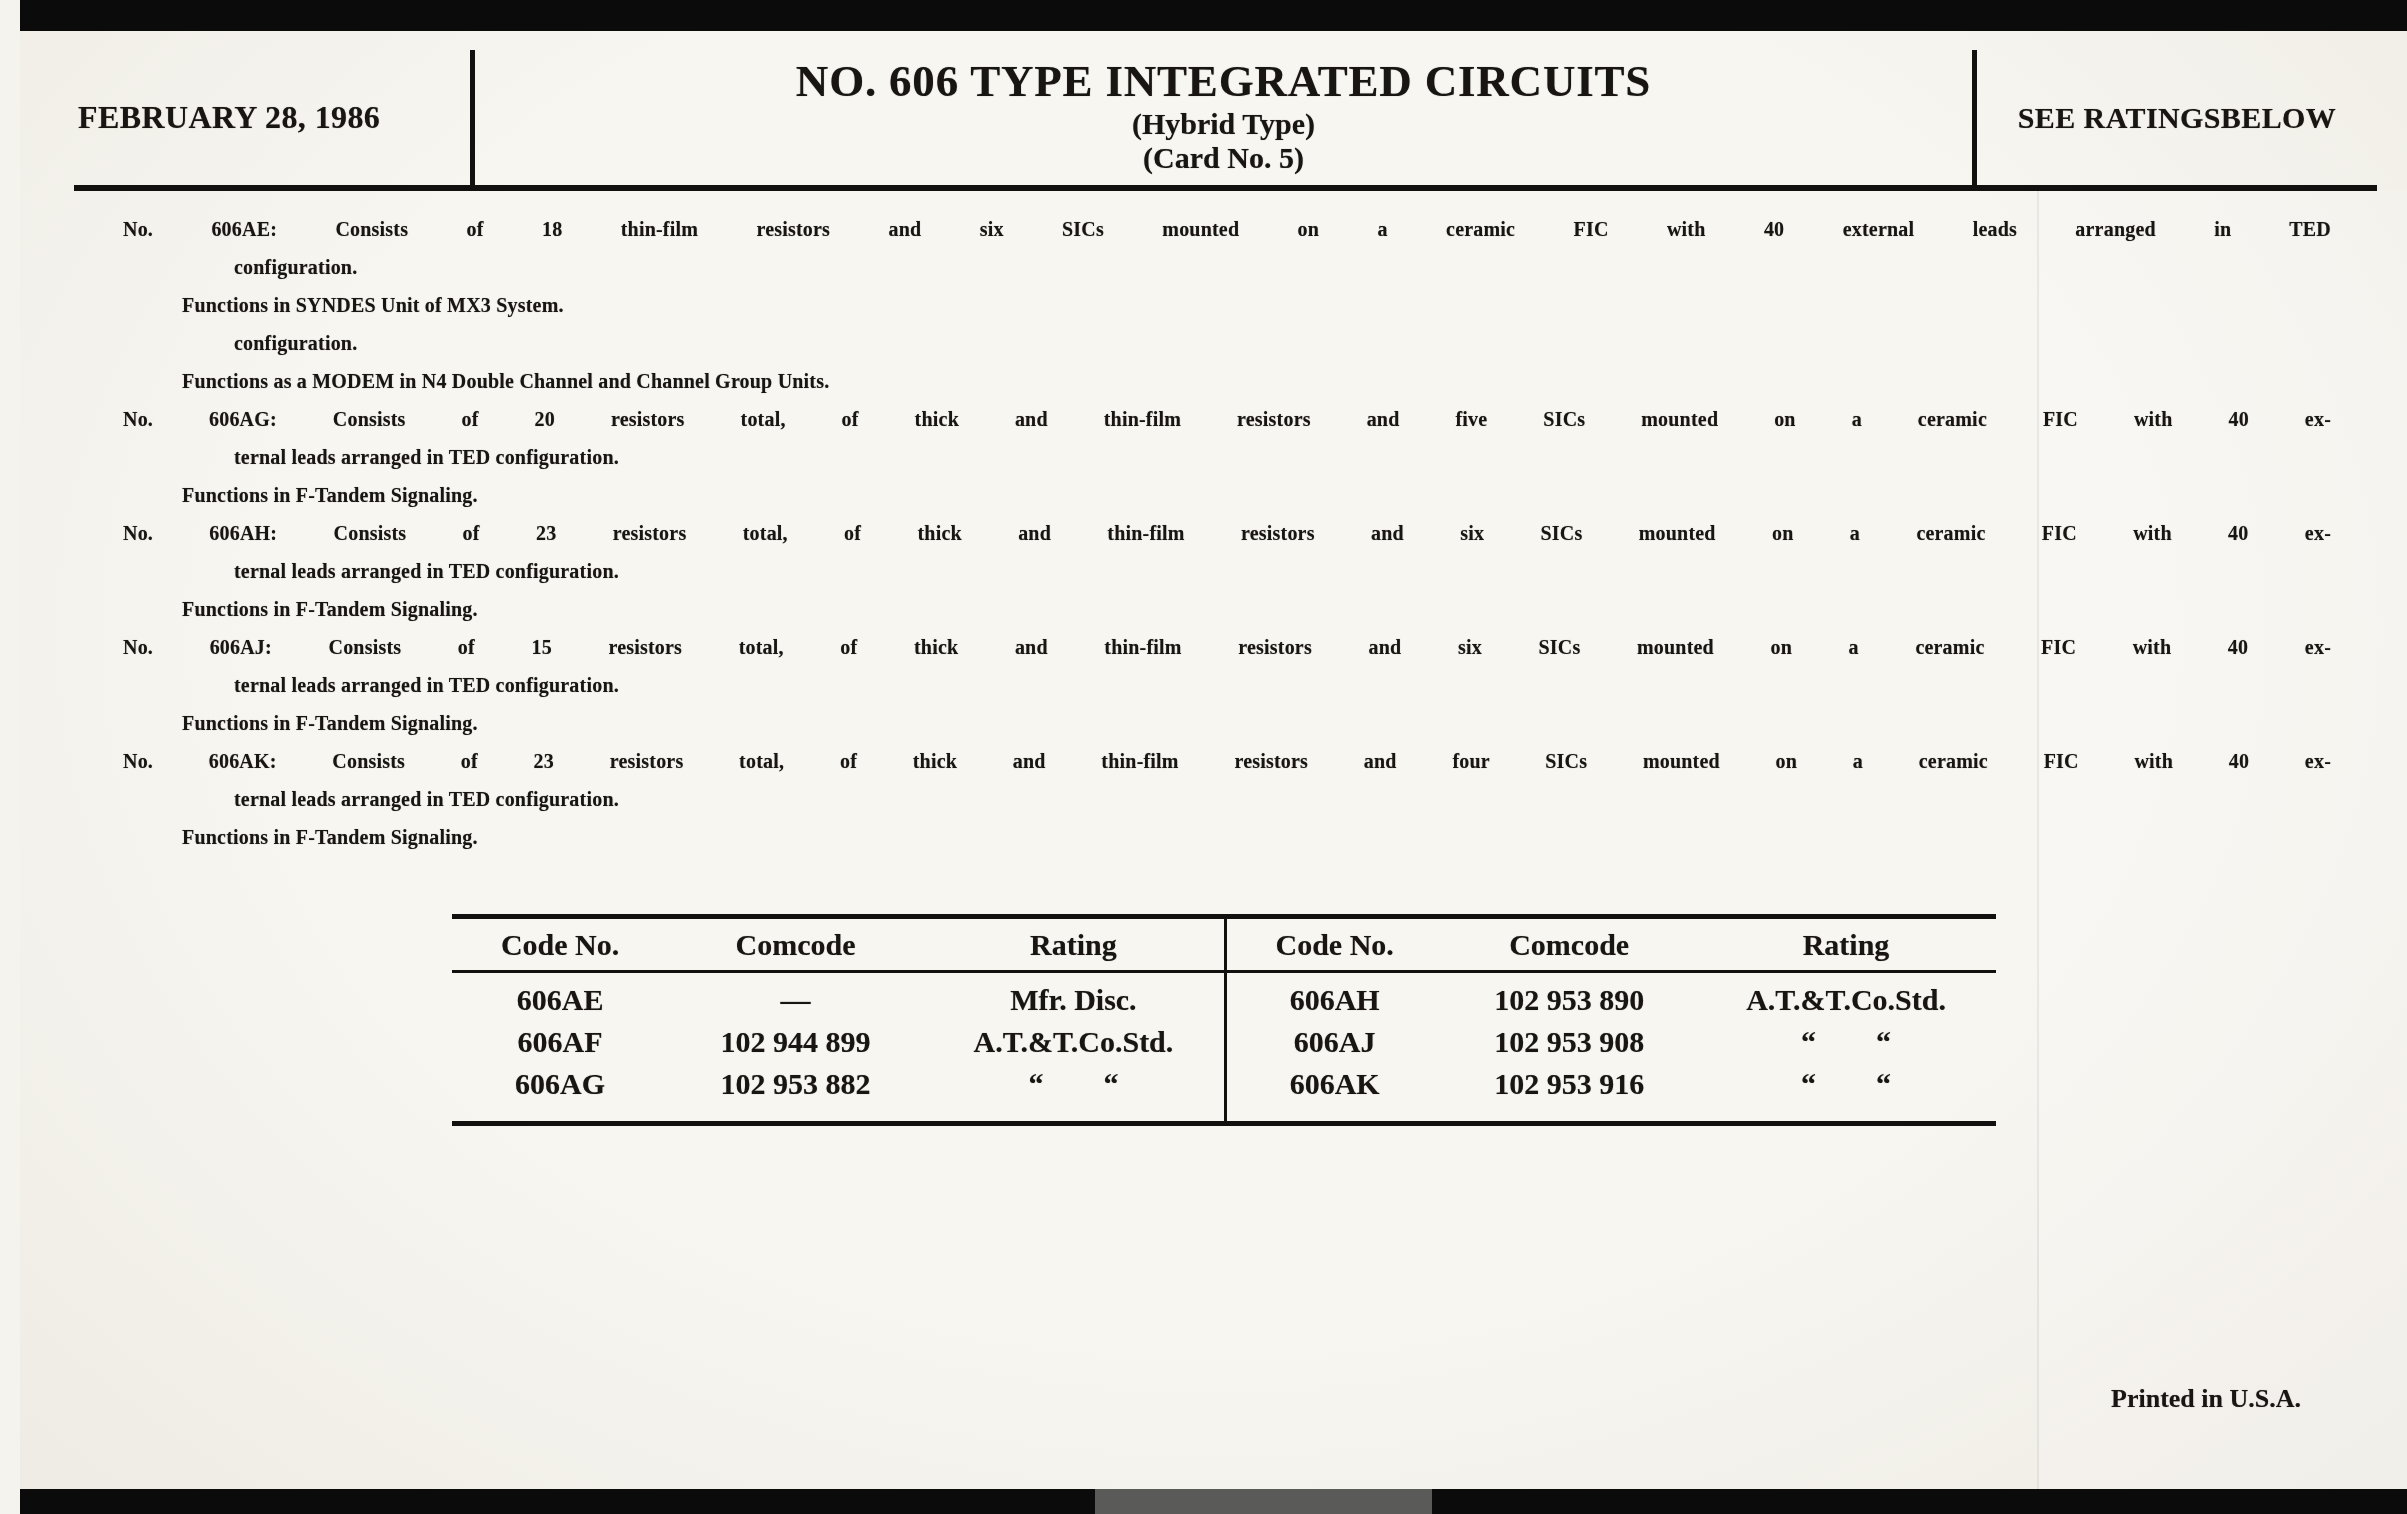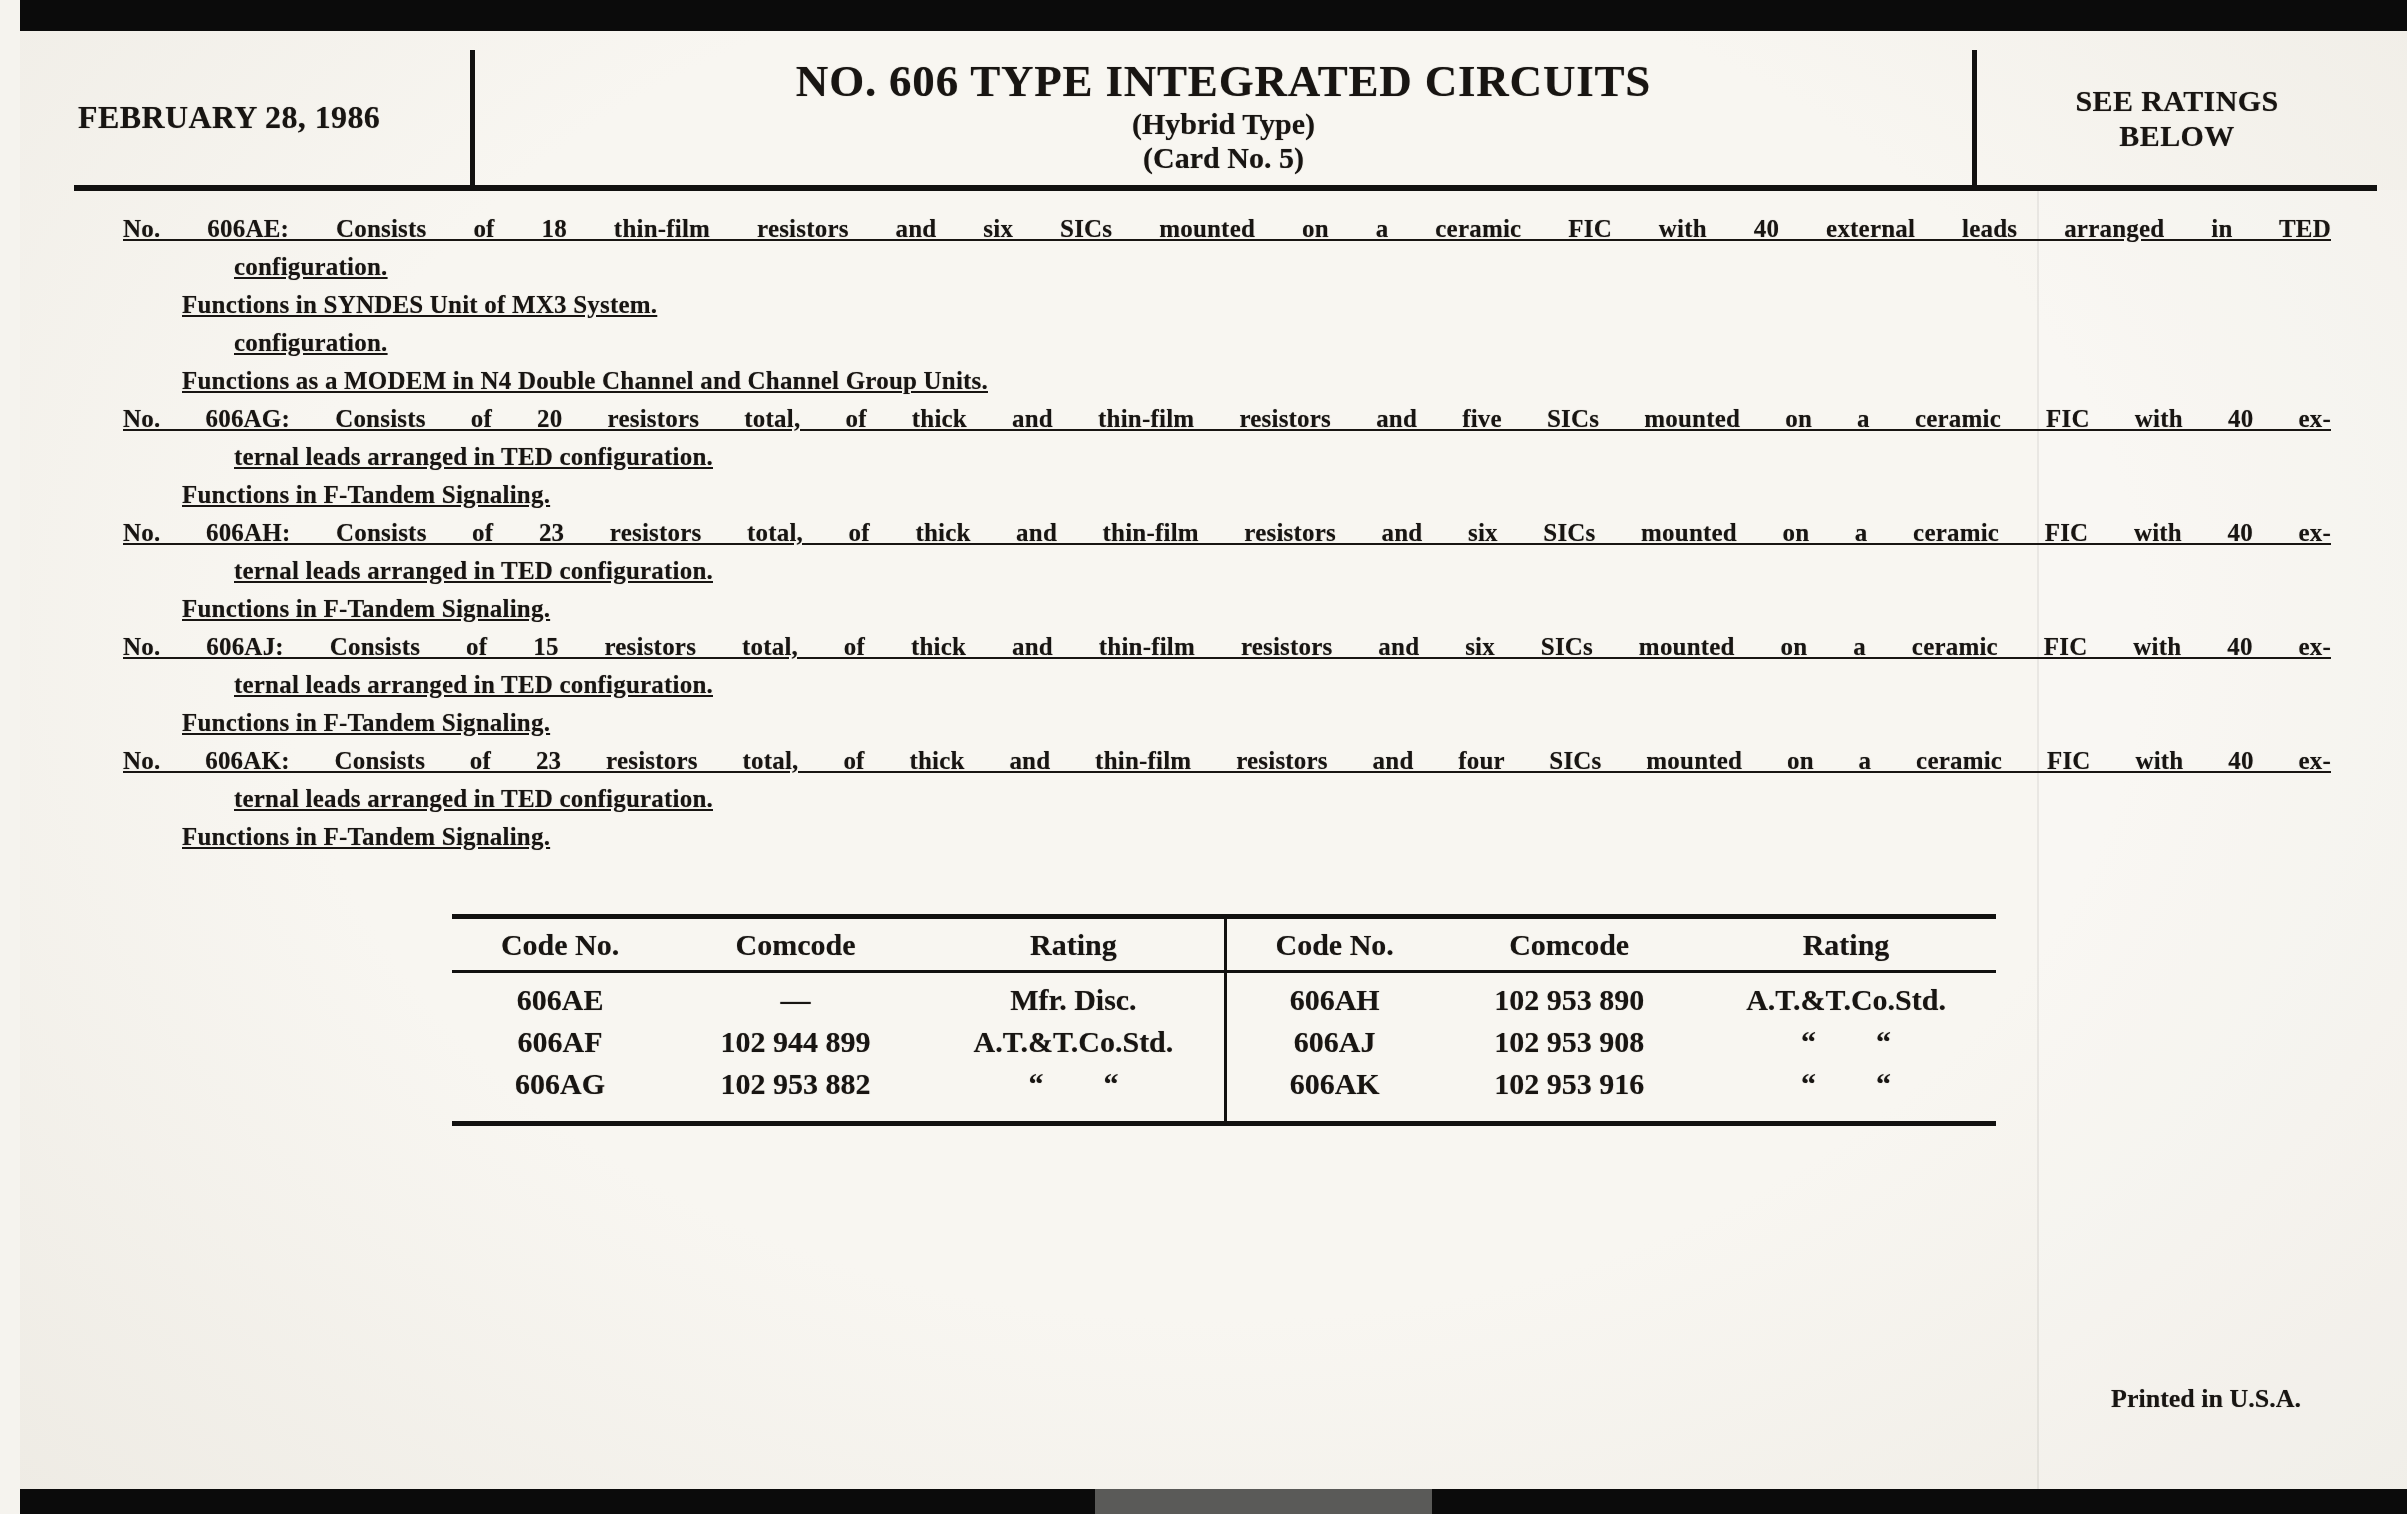--- a/index.html
+++ b/index.html
@@ -45,36 +45,35 @@
     flex: 1;
     border-left: 5px solid #121110;
     border-right: 5px solid #121110;
     text-align: center;
     padding-top: 6px;
   }
   .card-title { font-size: 45px; font-weight: 700; line-height: 51px; letter-spacing: 0.8px; }
   .card-sub   { font-size: 30px; font-weight: 700; line-height: 34px; }
   .h-right {
     width: 400px;
-    display: flex; flex-direction: column;
+    display: flex; flex-direction: row;
     justify-content: center; align-items: center;
     font-size: 30px; font-weight: 700; line-height: 35px;
     letter-spacing: 0.4px;
   }
 
   
   .body-text {
     position: absolute;
     top: 210px; left: 103px;
     width: 2208px;
-    font-size: 25px; font-weight: 700;
+    font-size: 20px; font-weight: 700;
     line-height: 38px;
     letter-spacing: 0.2px;
     text-shadow: 0 0 1px rgba(24,21,18,0.4);
-    text-decoration: underline;
   }
   .line-first { text-align: justify; text-align-last: justify; }
   .line-cont  { padding-left: 111px; }
   .line-func  { padding-left: 59px; }
 
   
   .ratings-table {
     position: absolute;
     top: 914px; left: 432px;
     width: 1544px;

